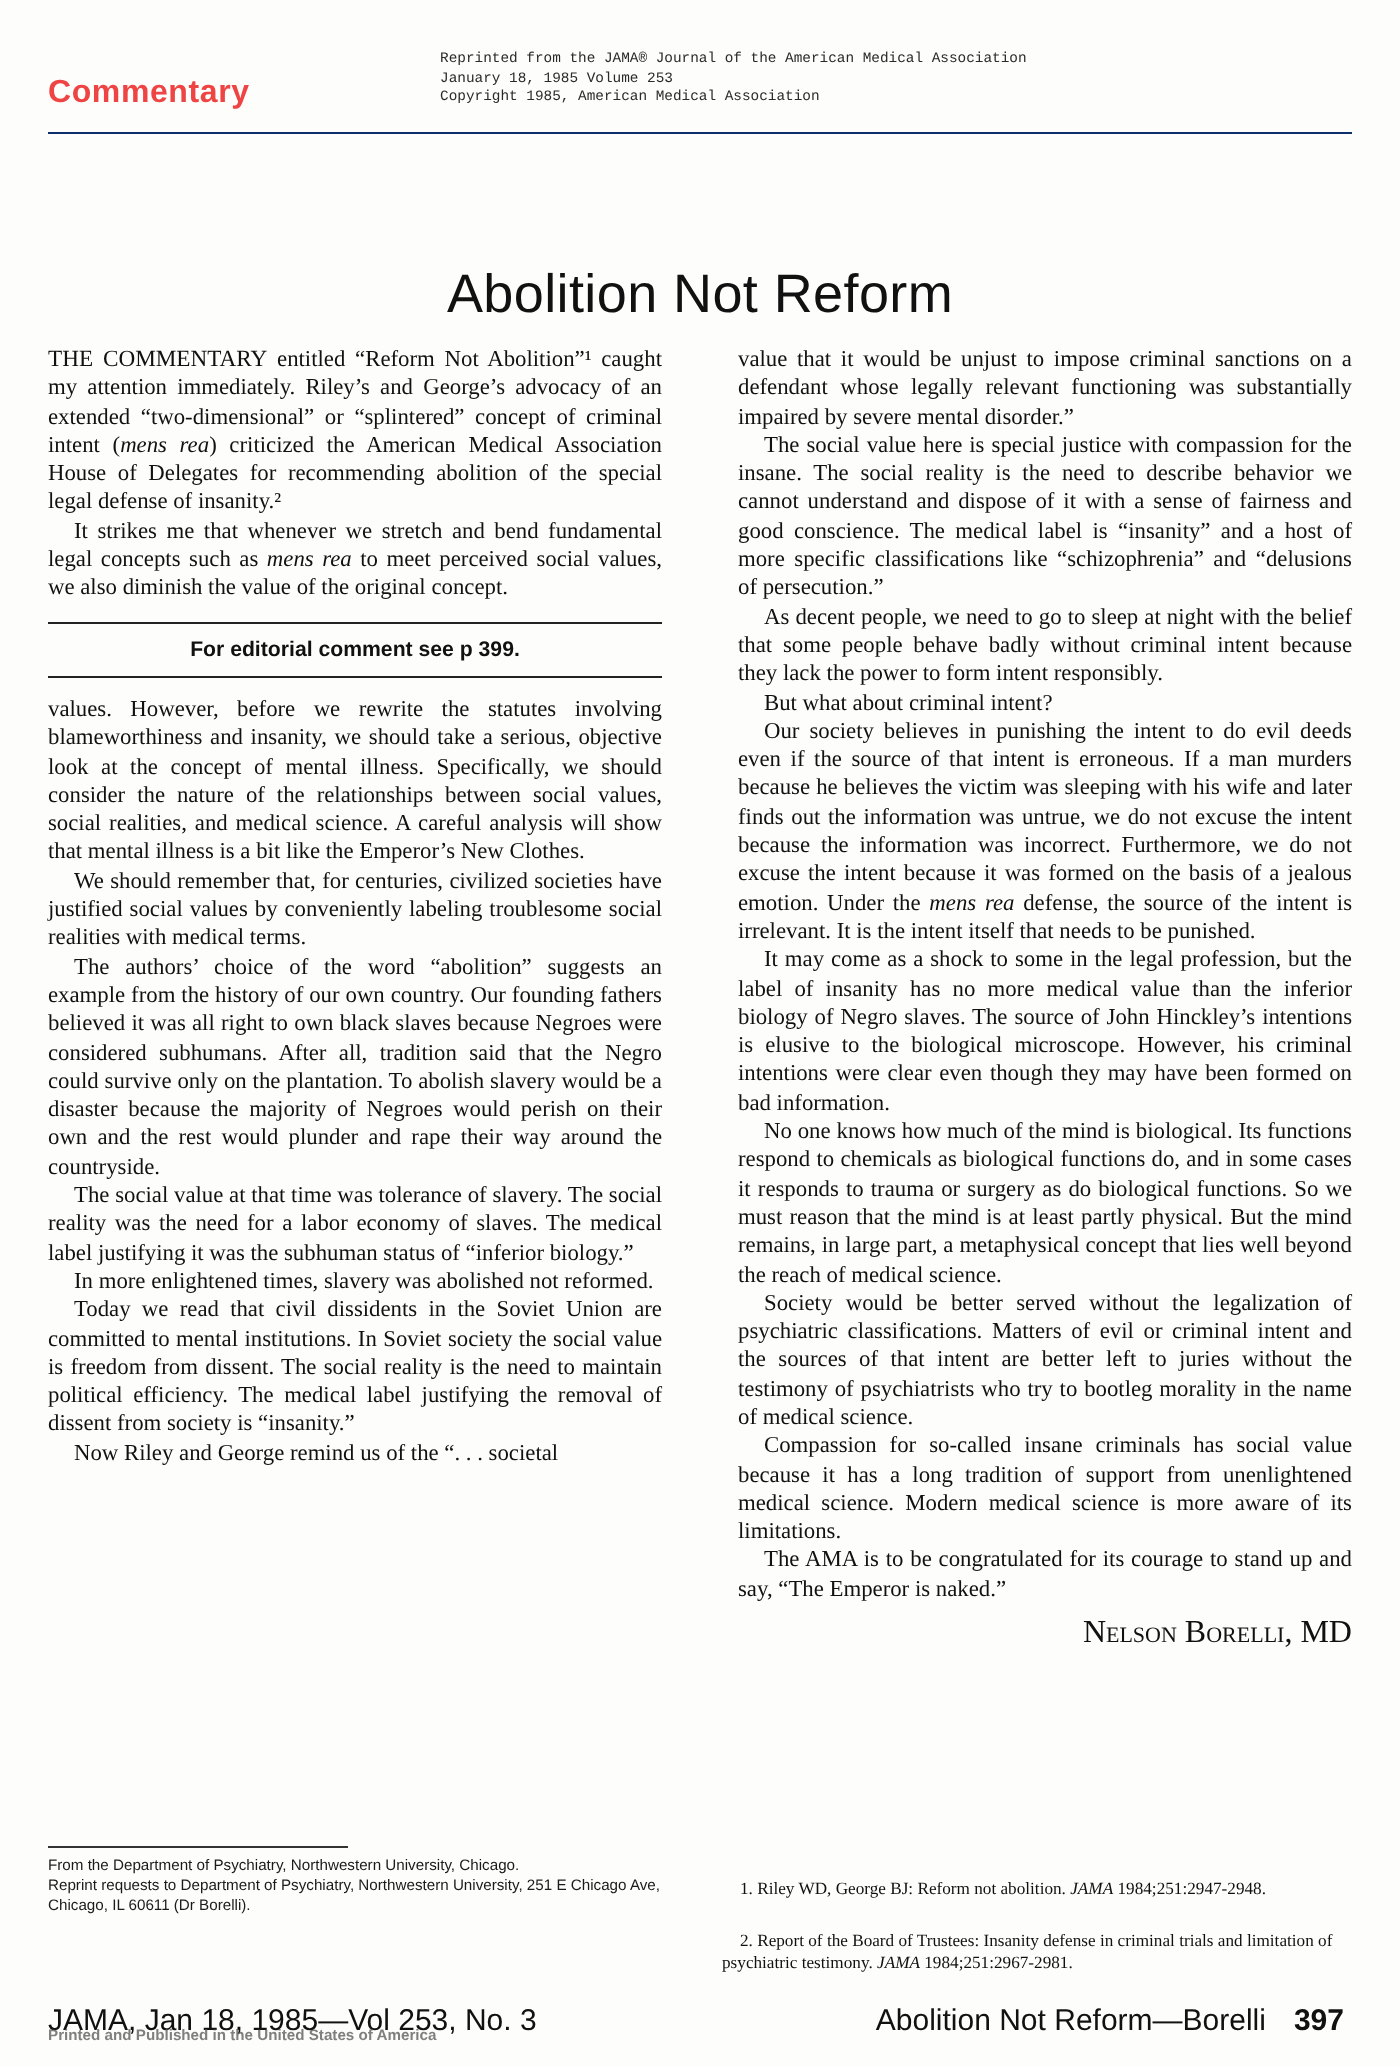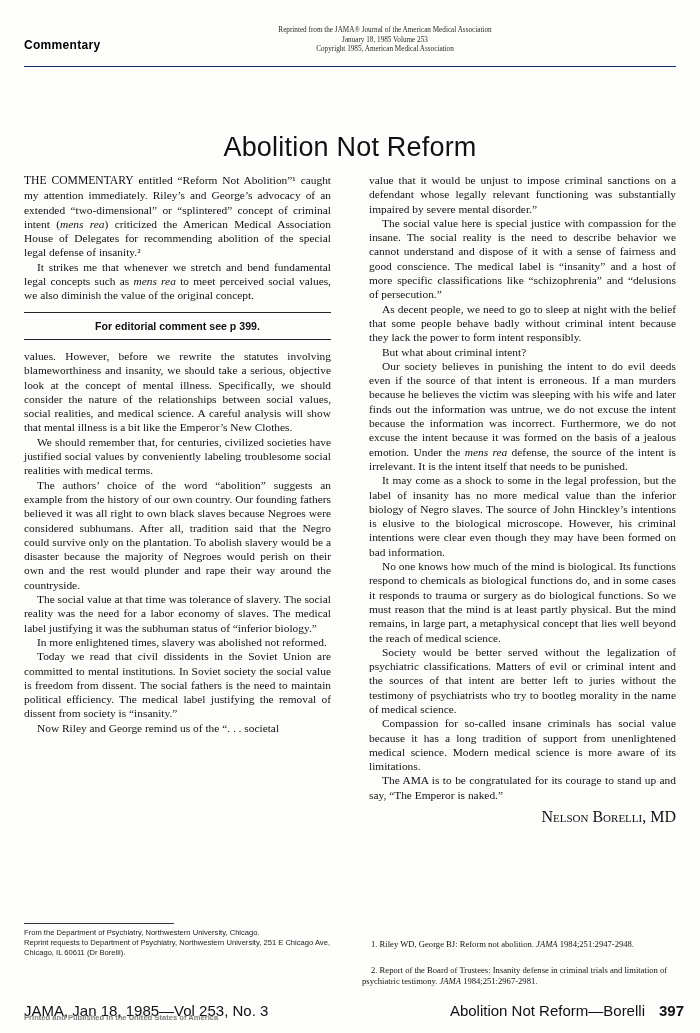--- a/index.html
+++ b/index.html
@@ -28,31 +28,31 @@
   .masthead {
     position: relative;
     height: 58px;
   }
   .commentary-label {
     position: absolute;
     left: 0;
     top: 16px;
     font-family: "Liberation Sans", sans-serif;
     font-weight: bold;
-    font-size: 12px;
+    font-size: 16px;
     letter-spacing: 0.3px;
-    color: #000000;
+    color: #ef4444;
   }
   .reprint-note {
     position: absolute;
     left: 196px;
     top: 4px;
     width: 330px;
-    text-align: center;
-    font-family: Liberation Serif, serif;
+    text-align: left;
+    font-family: Liberation Mono, monospace;
     font-size: 7.2px;
     line-height: 9.5px;
     color: #2a2a2a;
   }
   .masthead-rule {
     position: absolute;
     left: 0;
     right: 0;
     top: 44px;
     border-bottom: 1.6px solid #0f2f6b;
@@ -106,21 +106,21 @@
     text-align: center;
     font-family: "Liberation Sans", sans-serif;
     font-weight: bold;
     font-size: 10.6px;
   }
 
   
   .footer-area {
     position: absolute;
     left: 24px;
-    right: 16px;
+    right: 28px;
     bottom: 14px;
   }
   .footer-cols {
     display: flex;
     gap: 26px;
     align-items: flex-start;
   }
   .footer-col {
     width: 312px;
   }
@@ -205,21 +205,21 @@
       <p class="first"><span class="smallcaps">THE COMMENTARY</span> entitled “Reform Not Abolition”¹ caught my attention immediately. Riley’s and George’s advocacy of an extended “two-dimensional” or “splintered” concept of criminal intent (<em>mens rea</em>) criticized the American Medical Association House of Delegates for recommending abolition of the special legal defense of insanity.²</p>
       <p>It strikes me that whenever we stretch and bend fundamental legal concepts such as <em>mens rea</em> to meet perceived social values, we also diminish the value of the original concept.</p>
 
       <div class="editorial-box">For editorial comment see p 399.</div>
 
       <p class="first">values. However, before we rewrite the statutes involving blameworthiness and insanity, we should take a serious, objective look at the concept of mental illness. Specifically, we should consider the nature of the relationships between social values, social realities, and medical science. A careful analysis will show that mental illness is a bit like the Emperor’s New Clothes.</p>
       <p>We should remember that, for centuries, civilized societies have justified social values by conveniently labeling troublesome social realities with medical terms.</p>
       <p>The authors’ choice of the word “abolition” suggests an example from the history of our own country. Our founding fathers believed it was all right to own black slaves because Negroes were considered subhumans. After all, tradition said that the Negro could survive only on the plantation. To abolish slavery would be a disaster because the majority of Negroes would perish on their own and the rest would plunder and rape their way around the countryside.</p>
       <p>The social value at that time was tolerance of slavery. The social reality was the need for a labor economy of slaves. The medical label justifying it was the subhuman status of “inferior biology.”</p>
       <p>In more enlightened times, slavery was abolished not reformed.</p>
-      <p>Today we read that civil dissidents in the Soviet Union are committed to mental institutions. In Soviet society the social value is freedom from dissent. The social fathers is the need to maintain political efficiency. The medical label justifying the removal of dissent from society is “insanity.”</p>
+      <p>Today we read that civil dissidents in the Soviet Union are committed to mental institutions. In Soviet society the social value is freedom from dissent. The social reality is the need to maintain political efficiency. The medical label justifying the removal of dissent from society is “insanity.”</p>
       <p>Now Riley and George remind us of the “. . . societal</p>
     </div>
 
     <div class="col">
       <p class="first">value that it would be unjust to impose criminal sanctions on a defendant whose legally relevant functioning was substantially impaired by severe mental disorder.”</p>
       <p>The social value here is special justice with compassion for the insane. The social reality is the need to describe behavior we cannot understand and dispose of it with a sense of fairness and good conscience. The medical label is “insanity” and a host of more specific classifications like “schizophrenia” and “delusions of persecution.”</p>
       <p>As decent people, we need to go to sleep at night with the belief that some people behave badly without criminal intent because they lack the power to form intent responsibly.</p>
       <p>But what about criminal intent?</p>
       <p>Our society believes in punishing the intent to do evil deeds even if the source of that intent is erroneous. If a man murders because he believes the victim was sleeping with his wife and later finds out the information was untrue, we do not excuse the intent because the information was incorrect. Furthermore, we do not excuse the intent because it was formed on the basis of a jealous emotion. Under the <em>mens rea</em> defense, the source of the intent is irrelevant. It is the intent itself that needs to be punished.</p>
       <p>It may come as a shock to some in the legal profession, but the label of insanity has no more medical value than the inferior biology of Negro slaves. The source of John Hinckley’s intentions is elusive to the biological microscope. However, his criminal intentions were clear even though they may have been formed on bad information.</p>

